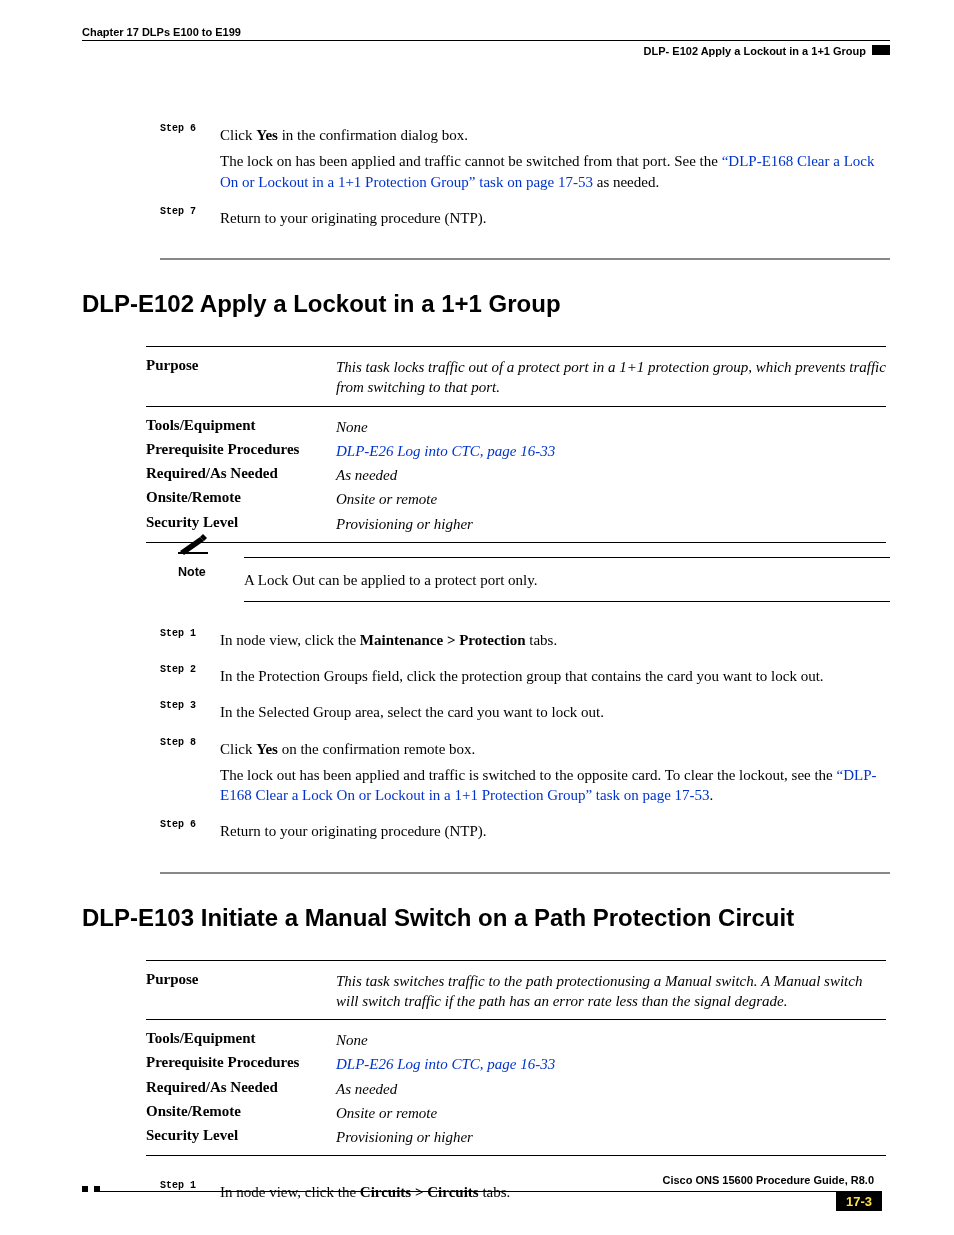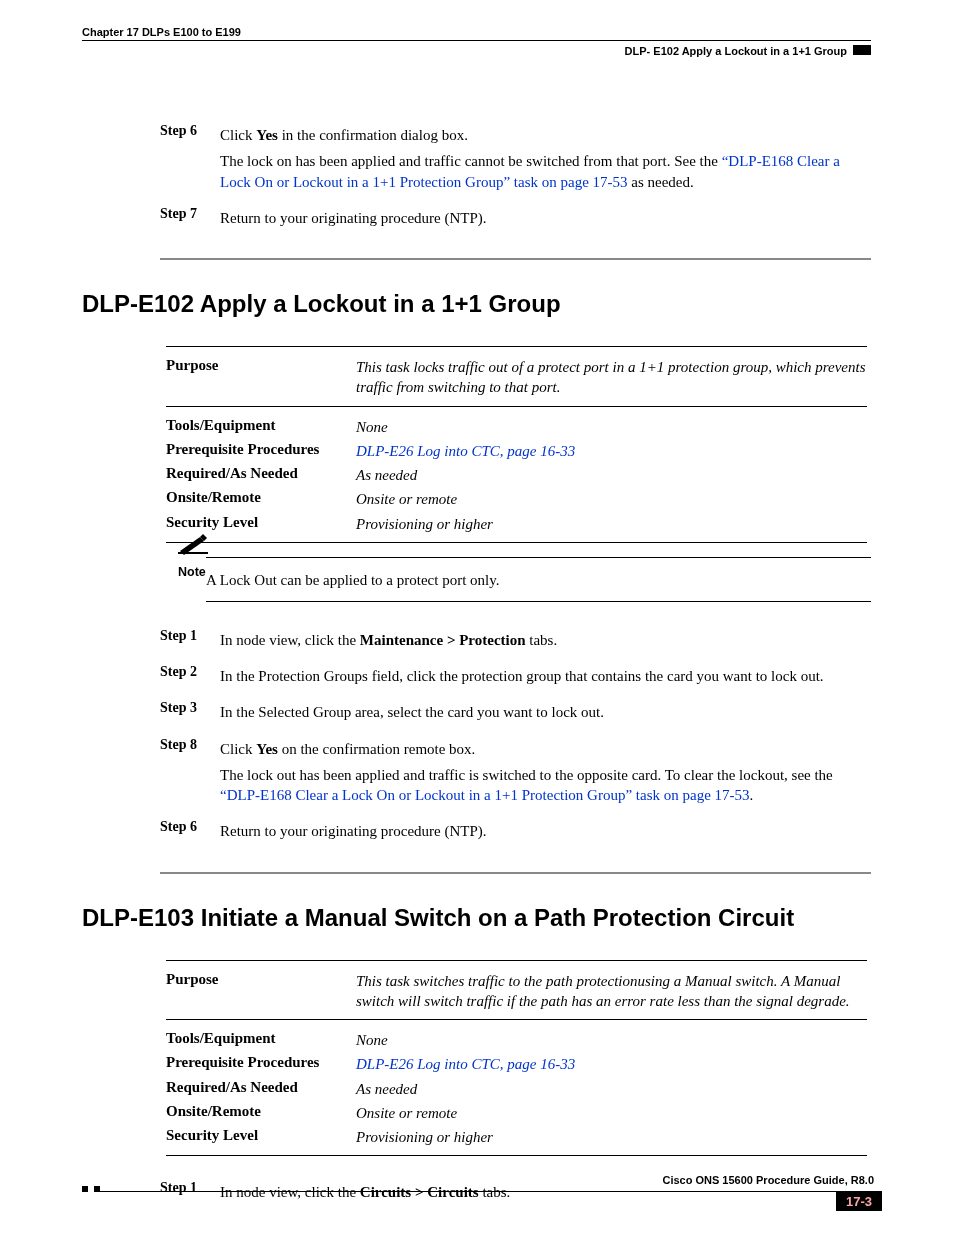--- a/index.html
+++ b/index.html
@@ -7,21 +7,21 @@
     padding: 0;
     background: #fff;
     font-family: "Times New Roman", Times, serif;
     color: #000;
   }
   .page {
     width: 954px;
     height: 1235px;
     position: relative;
     box-sizing: border-box;
-    padding: 26px 83px 0 82px;
+    padding: 26px 64px 0 82px;
   }
   .chapter-bar {
     font-family: Arial, Helvetica, sans-serif;
     font-weight: bold;
     font-size: 11px;
     padding-bottom: 2px;
   }
   .title-bar {
     display: flex;
     align-items: flex-start;
@@ -45,23 +45,23 @@
   }
   .steps {
     padding-left: 78px;
   }
   .step-row {
     display: flex;
     margin-bottom: 6px;
   }
   .step-label {
     flex: 0 0 60px;
-    font-family: Liberation Serif, serif;
-    font-weight: bold;
-    font-size: 14px;
+    font-family: Liberation Mono, monospace;
+    font-weight: bold;
+    font-size: 10px;
     padding-top: 2px;
   }
   .step-body {
     flex: 1;
     font-size: 15px;
     line-height: 1.35;
   }
   .step-body p {
     margin: 4px 0 6px 0;
   }
@@ -88,21 +88,21 @@
     border-top: 1px solid #000;
     margin: 6px 0 8px 0;
   }
   h1.sect {
     font-family: Arial, Helvetica, sans-serif;
     font-weight: bold;
     font-size: 24px;
     margin: 0 0 28px 0;
   }
   .metatable {
-    margin-left: 84px;
+    margin-left: 64px;
     padding-right: 4px;
   }
   .metatable .row {
     display: flex;
     padding: 2px 0;
   }
   .metatable .k {
     flex: 0 0 190px;
     font-size: 15px;
     font-weight: bold;
@@ -116,21 +116,21 @@
   .note-abs {
     position: relative;
     margin: 14px 0 18px 96px;
   }
   .note-abs .icon-wrap {
     position: absolute;
     left: 0;
     top: -24px;
   }
   .note-abs .lines {
-    margin-left: 28px;
+    margin-left: 66px;
   }
   .note-abs .lbl {
     position: absolute;
     left: 0;
     top: 8px;
     font-family: Arial, Helvetica, sans-serif;
     font-weight: bold;
     font-size: 12.5px;
   }
   .note-abs .txt {
@@ -170,21 +170,21 @@
     align-items: center;
     justify-content: center;
   }
   .footer .mark .sq {
     width: 6px;
     height: 6px;
     background: #fff;
   }
   .footer .pagebox {
     background: #000;
-    color: #fca5a5;
+    color: #fde047;
     font-family: Arial, Helvetica, sans-serif;
     font-weight: bold;
     font-size: 13px;
     padding: 2px 10px;
     display: flex;
     align-items: center;
     margin-left: 0;
   }
   .footer .bar2 {
     display: flex;

